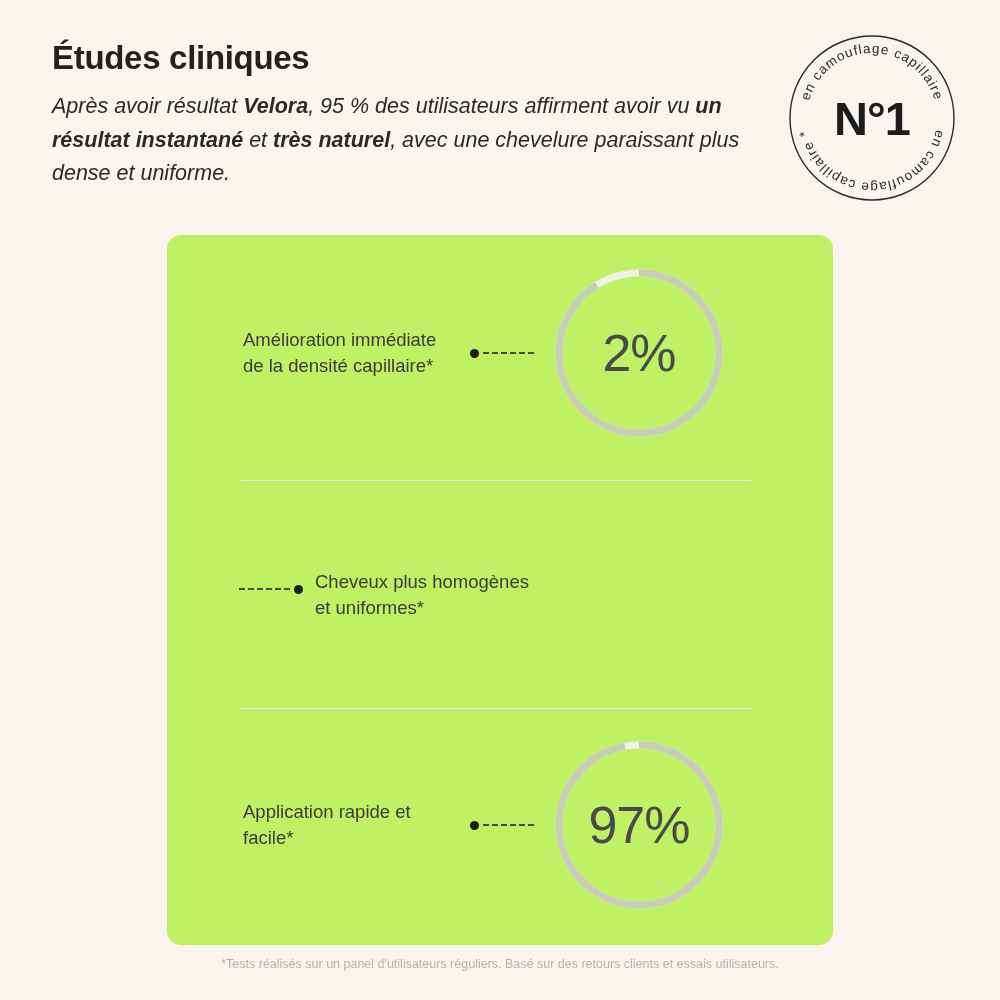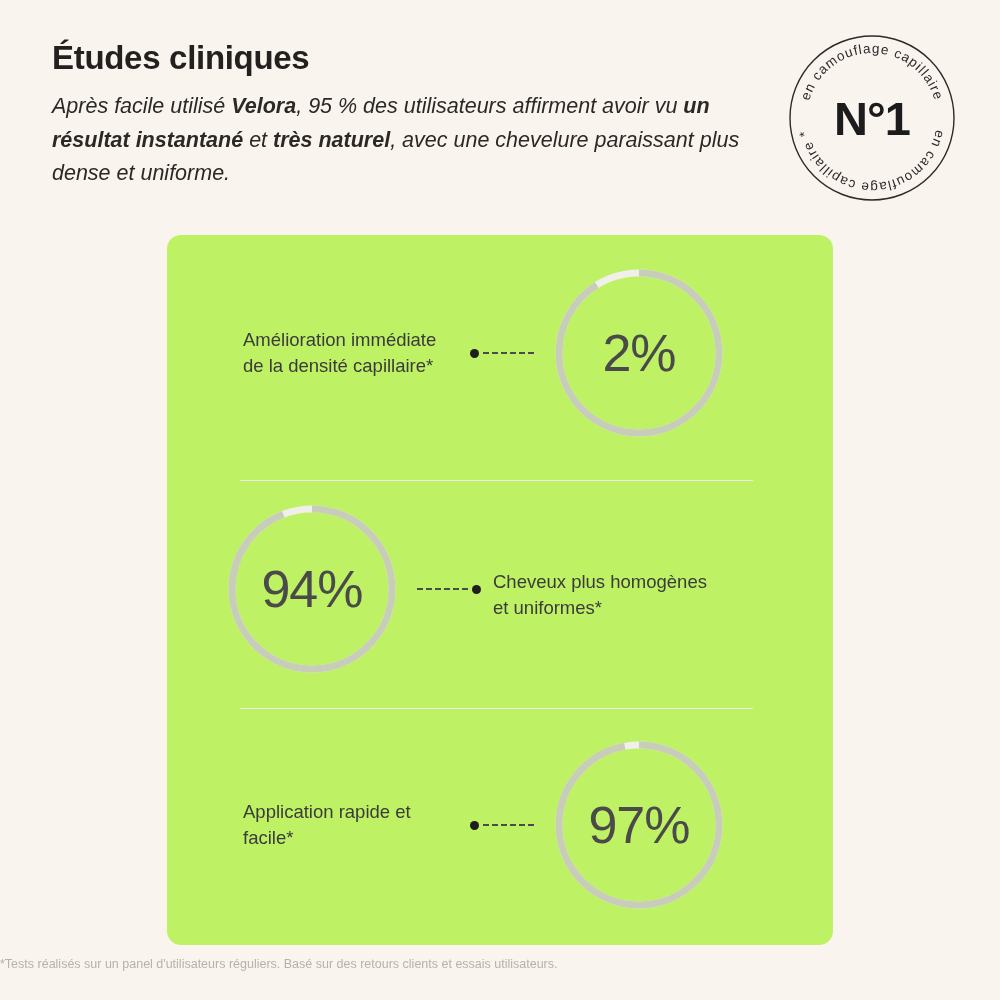--- a/index.html
+++ b/index.html
@@ -148,31 +148,32 @@
     letter-spacing: -1px;
     font-weight: 300;
   }
 
   
   .footnote {
     position: absolute;
     left: 0;
     top: 955px;
     width: 1000px;
+    text-align: center;
     font-size: 12.5px;
     color: #b7b1ac;
     line-height: 1.55;
   }
 </style>
 </head>
 <body>
 
 <div class="header">
   <h1 class="title">Études cliniques</h1>
-  <p class="intro"><span>Après facile utilisé </span><b>Velora</b><span>, 95 % des utilisateurs affirment avoir vu </span><b>un résultat instantané</b><span> et </span><b>très naturel</b><span>, avec une chevelure paraissant plus dense et uniforme.</span></p>
+  <p class="intro"><span>Après avoir résultat </span><b>Velora</b><span>, 95 % des utilisateurs affirment avoir vu </span><b>un résultat instantané</b><span> et </span><b>très naturel</b><span>, avec une chevelure paraissant plus dense et uniforme.</span></p>
 </div>
 
 <div class="badge">
   <svg viewBox="0 0 172 172" width="172" height="172" aria-hidden="true">
     <defs>
       <path id="arcTop" d="M 21,86 A 65,65 0 0 1 151,86"></path>
       <path id="arcBottom" d="M 151,86 A 65,65 0 0 1 21,86"></path>
     </defs>
     <circle cx="86" cy="86" r="82" fill="none" stroke="#2b2b2b" stroke-width="1.4"></circle>
     <text font-family="Liberation Sans, sans-serif" font-size="13.5" fill="#2b2b2b" letter-spacing="1">
@@ -201,27 +202,20 @@
         </svg>
         <div class="ring-value">2%</div>
       </div>
     </div>
   </div>
 
   <div class="divider divider-1"></div>
 
   <div class="row row-2">
     <div class="cell" style="padding-left:56px;">
-      <div class="ring-wrap">
-        <svg viewBox="0 0 178 178" width="178" height="178">
-          <circle cx="89" cy="89" r="80" fill="none" stroke="#f0efe9" stroke-width="7"></circle>
-          <circle class="ring-arc" cx="89" cy="89" r="80" fill="none" stroke="#c8cdb9" stroke-width="7" stroke-linecap="butt" stroke-dasharray="472.4955350999049 30.159289474462014"></circle>
-        </svg>
-        <div class="ring-value">94%</div>
-      </div>
       <div class="connector">
         <span class="dashes"></span>
         <span class="dot"></span>
       </div>
       <div class="label right">Cheveux plus homogènes et uniformes*</div>
     </div>
   </div>
 
   <div class="divider divider-2"></div>
 

